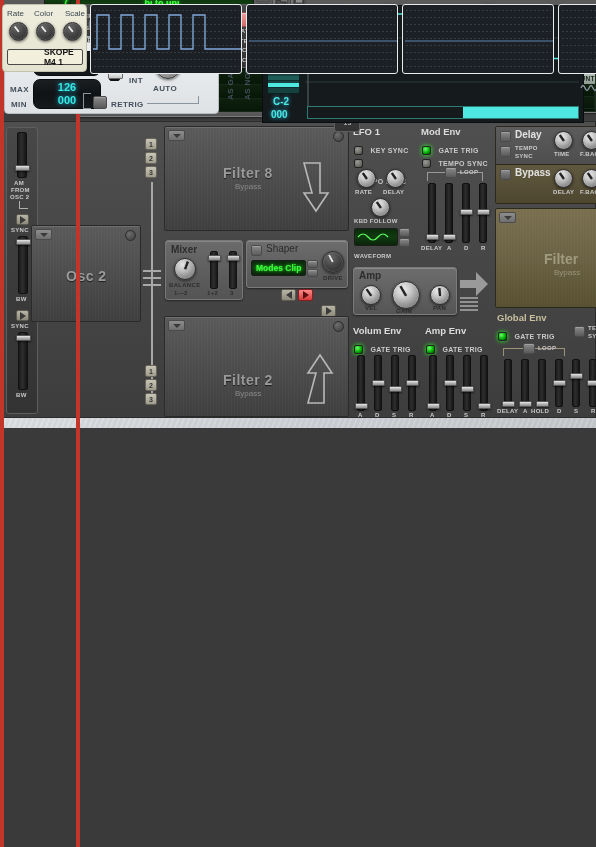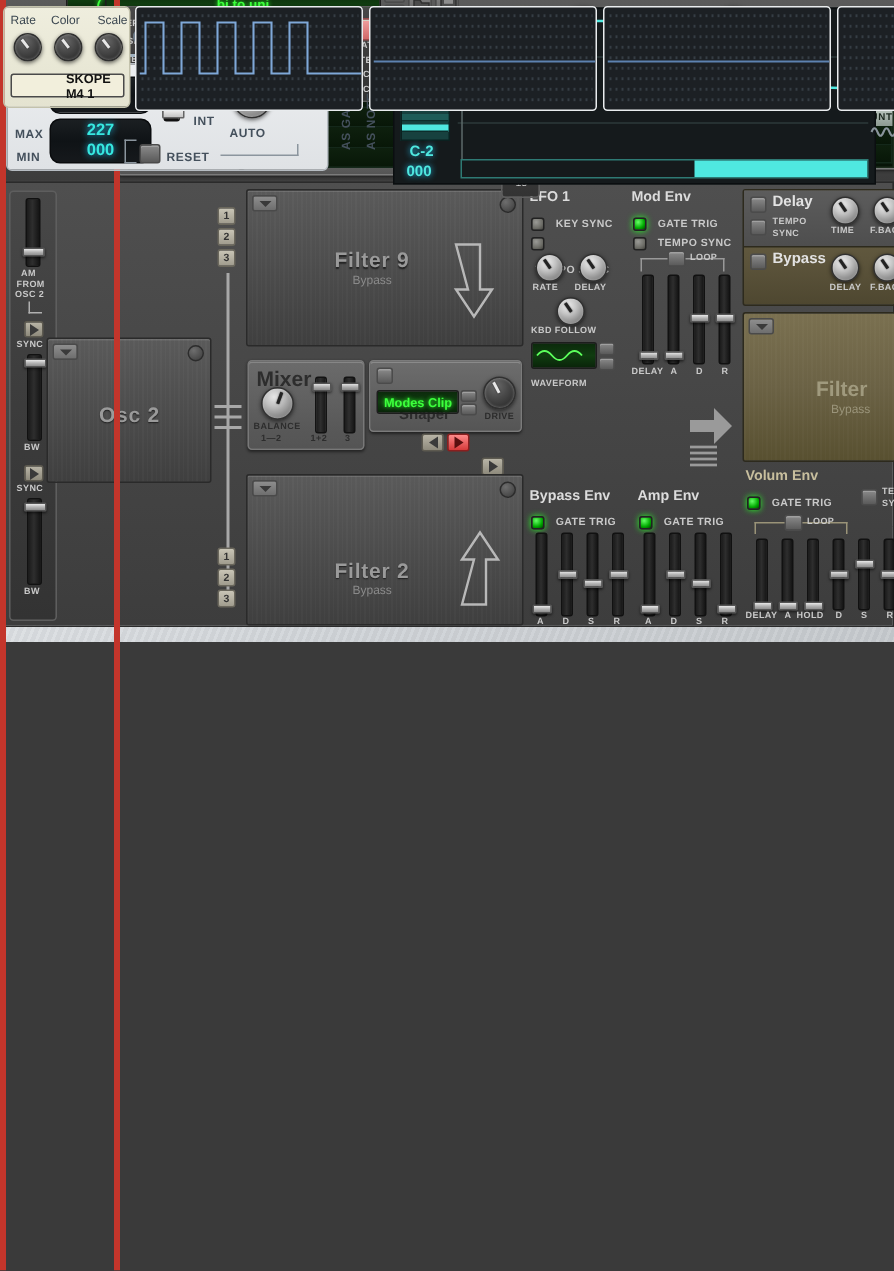--- a/index.html
+++ b/index.html
@@ -420,47 +420,47 @@
   </div>
   <div style="position:absolute;left:144px;top:243px;">
     <div class="rnum" style="margin-bottom:2px;">1</div>
     <div class="rnum" style="margin-bottom:2px;">2</div>
     <div class="rnum">3</div>
   </div>
 
   <div class="oscbox" style="position:absolute;left:163px;top:4px;width:185px;height:105px;">
     <div class="chev" style="position:absolute;left:3px;top:3px;"></div>
     <div class="screwr" style="position:absolute;right:4px;top:4px;"></div>
-    <div class="oscname" style="position:absolute;left:58px;top:38px;">Filter 9</div>
+    <div class="oscname" style="position:absolute;left:58px;top:38px;">Filter 8</div>
     <div class="bypass" style="position:absolute;left:70px;top:55px;">Bypass</div>
     <svg style="position:absolute;right:8px;top:32px;" width="48" height="56" viewBox="0 0 48 56">
       <path d="M4 4 h16 v30 h8 l-12 18 l-12 -18 h8 z" fill="none" stroke="#b8b8b8" stroke-width="1.6" transform="translate(8,0)"></path>
     </svg>
   </div>
 
   <div class="metalbox" style="position:absolute;left:164px;top:118px;width:78px;height:60px;opacity:.95;">
-    <div style="position:absolute;left:5px;top:3px;color:#2c2c2c;font-size:14px;font-weight:bold;">Mixer</div>
+    <div style="position:absolute;left:5px;top:3px;color:#2c2c2c;font-size:10px;font-weight:bold;">Mixer</div>
     <div class="knob" style="position:absolute;left:8px;top:17px;width:22px;height:22px;">
       <div class="ptr d" style="transform:rotate(20deg);"></div>
     </div>
     <div class="lbl lbl-sm" style="position:absolute;left:3px;top:41px;color:#2c2c2c;">BALANCE</div>
     <div class="lbl lbl-sm" style="position:absolute;left:8px;top:49px;color:#2c2c2c;">1—2</div>
     <div class="vslide" style="position:absolute;left:44px;top:10px;width:8px;height:38px;">
       <div class="cap" style="top:3px;left:-3px;width:13px;"></div>
     </div>
     <div class="lbl lbl-sm" style="position:absolute;left:41px;top:49px;color:#2c2c2c;">1+2</div>
     <div class="vslide" style="position:absolute;left:63px;top:10px;width:8px;height:38px;">
       <div class="cap" style="top:3px;left:-3px;width:13px;"></div>
     </div>
     <div class="lbl lbl-sm" style="position:absolute;left:64px;top:49px;color:#2c2c2c;">3</div>
   </div>
 
   <div class="metalbox" style="position:absolute;left:245px;top:118px;width:102px;height:48px;">
     <div class="sqbtn gray" style="position:absolute;left:4px;top:4px;width:11px;height:11px;"></div>
-    <div style="position:absolute;left:19px;top:2px;color:#2c2c2c;font-size:10px;font-weight:bold;margin-top:28px;">Shaper</div>
+    <div style="position:absolute;left:19px;top:2px;color:#2c2c2c;font-size:10px;font-weight:normal;">Shaper</div>
     <div class="lcd" style="position:absolute;left:4px;top:19px;width:55px;height:16px;justify-content:flex-start;padding-left:4px;">
       <span style="font-size:8.5px;">Modes Clip</span>
     </div>
     <div class="sqbtn gray" style="position:absolute;left:60px;top:19px;width:11px;height:8px;"></div>
     <div class="sqbtn gray" style="position:absolute;left:60px;top:28px;width:11px;height:8px;"></div>
     <div class="knob dark" style="position:absolute;left:75px;top:10px;width:22px;height:22px;">
       <div class="ptr" style="transform:rotate(-28deg);"></div>
     </div>
     <div class="lbl lbl-sm" style="position:absolute;left:76px;top:34px;color:#2c2c2c;">DRIVE</div>
   </div>
@@ -541,32 +541,47 @@
       </div>
     <div class="vslide" style="position:absolute;left:58px;top:57px;width:8px;height:60px;">
         <div class="cap" style="top:25px;left:-3px;width:13px;"></div>
       </div>
     <div class="lbl lbl-sm" style="position:absolute;left:0px;top:119px;">DELAY</div>
     <div class="lbl lbl-sm" style="position:absolute;left:26px;top:119px;">A</div>
     <div class="lbl lbl-sm" style="position:absolute;left:43px;top:119px;">D</div>
     <div class="lbl lbl-sm" style="position:absolute;left:60px;top:119px;">R</div>
   </div>
 
+  <div class="metalbox" style="position:absolute;left:352px;top:145px;width:104px;height:48px;">
+    <div style="position:absolute;left:5px;top:2px;color:#2c2c2c;font-size:10px;font-weight:bold;">Amp</div>
+    <div class="knob" style="position:absolute;left:7px;top:17px;width:20px;height:20px;">
+        <div class="ptr d" style="transform:rotate(-35deg);"></div>
+      </div>
+    <div class="lbl lbl-sm" style="position:absolute;left:11px;top:37px;color:#2c2c2c;">VEL</div>
+    <div class="knob" style="position:absolute;left:38px;top:13px;width:28px;height:28px;">
+        <div class="ptr d" style="transform:rotate(-30deg);"></div>
+      </div>
+    <div class="lbl lbl-sm" style="position:absolute;left:42px;top:40px;color:#2c2c2c;">GAIN</div>
+    <div class="knob" style="position:absolute;left:76px;top:17px;width:20px;height:20px;">
+        <div class="ptr d" style="transform:rotate(-5deg);"></div>
+      </div>
+    <div class="lbl lbl-sm" style="position:absolute;left:79px;top:37px;color:#2c2c2c;">PAN</div>
+  </div>
   <svg style="position:absolute;left:457px;top:148px;" width="32" height="42" viewBox="0 0 32 42">
     <path d="M2 10 h16 v-8 l12 12 l-12 12 v-8 h-16 z" fill="#9a9a9a"></path>
     <g stroke="#9a9a9a" stroke-width="1.8">
       <line x1="2" y1="28" x2="20" y2="28"></line>
         <line x1="2" y1="32" x2="20" y2="32"></line>
       <line x1="2" y1="36" x2="20" y2="36"></line>
         <line x1="2" y1="40" x2="20" y2="40"></line>
     </g>
   </svg>
 
   <div style="position:absolute;left:352px;top:203px;width:70px;height:92px;">
-    <div class="grp-title" style="position:absolute;left:0;top:0;">Bypass Env</div>
+    <div class="grp-title" style="position:absolute;left:0;top:0;">Volum Env</div>
     <div style="position:absolute;left:1px;top:15px;">
       <span class="led" style="display:inline-block;vertical-align:middle;"></span>
       <span class="lbl" style="margin-left:3px;vertical-align:middle;">GATE TRIG</span>
     </div>
     <div class="vslide" style="position:absolute;left:4px;top:30px;width:8px;height:56px;">
         <div class="cap" style="top:47px;left:-3px;width:13px;"></div>
       </div>
     <div class="vslide" style="position:absolute;left:21px;top:30px;width:8px;height:56px;">
         <div class="cap" style="top:24px;left:-3px;width:13px;"></div>
       </div>
@@ -634,21 +649,21 @@
     <div class="lbl lbl-sm" style="position:absolute;left:84px;top:62px;">F.BACK</div>
   </div>
 
   <div class="oliveoscbox" style="position:absolute;left:494px;top:86px;width:110px;height:100px;">
     <div class="chev" style="position:absolute;left:3px;top:3px;"></div>
     <div class="olivename" style="position:absolute;left:48px;top:42px;">Filter</div>
     <div style="position:absolute;left:58px;top:59px;color:#9a947a;font-size:8px;">Bypass</div>
   </div>
 
   <div style="position:absolute;left:494px;top:190px;width:110px;height:105px;">
-    <div class="grp-title" style="position:absolute;left:2px;top:0;color:#c8bf9e;">Volum Env</div>
+    <div class="grp-title" style="position:absolute;left:2px;top:0;color:#c8bf9e;">Global Env</div>
     <div style="position:absolute;left:3px;top:15px;">
       <span class="led" style="display:inline-block;vertical-align:middle;"></span>
       <span class="lbl" style="margin-left:3px;vertical-align:middle;">GATE TRIG</span>
     </div>
     <div class="sqbtn gray" style="position:absolute;left:79px;top:14px;width:11px;height:11px;"></div>
     <div class="lbl lbl-sm" style="position:absolute;left:93px;top:13px;">TEMPO</div>
     <div class="lbl lbl-sm" style="position:absolute;left:93px;top:21px;">SYNC</div>
     <div style="position:absolute;left:8px;top:36px;width:62px;height:8px;border-top:1px solid #9a9378;border-left:1px solid #9a9378;border-right:1px solid #9a9378;"></div>
     <div class="sqbtn gray" style="position:absolute;left:28px;top:31px;width:12px;height:11px;"></div>
     <div class="lbl lbl-sm" style="position:absolute;left:43px;top:33px;">LOOP</div>
@@ -1229,40 +1244,40 @@
   <div style="position:absolute;left:6px;top:36px;width:180px;height:2px;background:#9fb0bf;"></div>
 
   <div class="cvapanel" style="position:absolute;left:4px;top:42px;width:215px;height:72px;">
     <div class="cvalbl" style="position:absolute;left:12px;top:18px;">CV</div>
     <div class="cvlcd" style="position:absolute;left:28px;top:8px;width:68px;height:25px;">
       <span>000</span>
     </div>
     <div class="cvalbl" style="position:absolute;left:5px;top:42px;">MAX</div>
     <div class="cvalbl" style="position:absolute;left:6px;top:57px;">MIN</div>
     <div class="cvlcd" style="position:absolute;left:28px;top:36px;width:68px;height:30px;flex-direction:column;justify-content:center;">
-      <span style="font-size:11px;line-height:13px;">227</span>
+      <span style="font-size:11px;line-height:13px;">126</span>
       <span style="font-size:11px;line-height:13px;">000</span>
     </div>
 
     <div style="position:absolute;left:88px;top:8px;width:11px;height:30px;background:linear-gradient(180deg,#1d1d1d,#2b2b2b 60%,#111);border:1px solid #111;border-radius:2px;margin-left:16px;">
       <div style="position:absolute;left:-2px;bottom:1px;width:15px;height:7px;background:linear-gradient(180deg,#f2f2f2,#c4c4c4);border:1px solid #666;border-radius:1px;"></div>
     </div>
     <div class="cvalbl" style="position:absolute;left:124px;top:10px;">RAW</div>
     <div class="cvalbl" style="position:absolute;left:124px;top:22px;">%</div>
     <div class="cvalbl" style="position:absolute;left:124px;top:33px;">INT</div>
 
     <div class="knob" style="position:absolute;left:150px;top:10px;width:26px;height:26px;">
         <div class="ptr d" style="transform:rotate(-45deg);"></div>
       </div>
     <div class="cvalbl" style="position:absolute;left:135px;top:23px;font-size:7px;">OFF</div>
     <div class="cvalbl" style="position:absolute;left:180px;top:23px;font-size:7px;">10s</div>
     <div class="cvalbl" style="position:absolute;left:148px;top:41px;">AUTO</div>
 
     <div class="sqbtn gray" style="position:absolute;left:88px;top:53px;width:14px;height:13px;"></div>
-    <div class="cvalbl" style="position:absolute;left:106px;top:57px;">RESET</div>
+    <div class="cvalbl" style="position:absolute;left:106px;top:57px;">RETRIG</div>
     <div style="position:absolute;left:78px;top:50px;width:8px;height:16px;border-left:1px solid #8b959e;border-top:1px solid #8b959e;border-bottom:1px solid #8b959e;"></div>
     <div style="position:absolute;left:142px;top:53px;width:52px;height:8px;border-right:1px solid #8b959e;border-bottom:1px solid #8b959e;"></div>
   </div>
 
   <div class="sqbtn" style="position:absolute;left:233px;top:12px;width:15px;height:15px;background:linear-gradient(180deg,#f0a0a0,#d06868);border-color:#9a4a4a;"></div>
   <div style="position:absolute;left:226px;top:48px;width:12px;height:60px;">
     <div class="cvalbl" style="transform:rotate(-90deg) translateX(-52px);transform-origin:left top;white-space:nowrap;">AS GATE</div>
   </div>
   <div style="position:absolute;left:243px;top:48px;width:12px;height:60px;">
     <div class="cvalbl" style="transform:rotate(-90deg) translateX(-52px);transform-origin:left top;white-space:nowrap;">AS NOTE</div>

